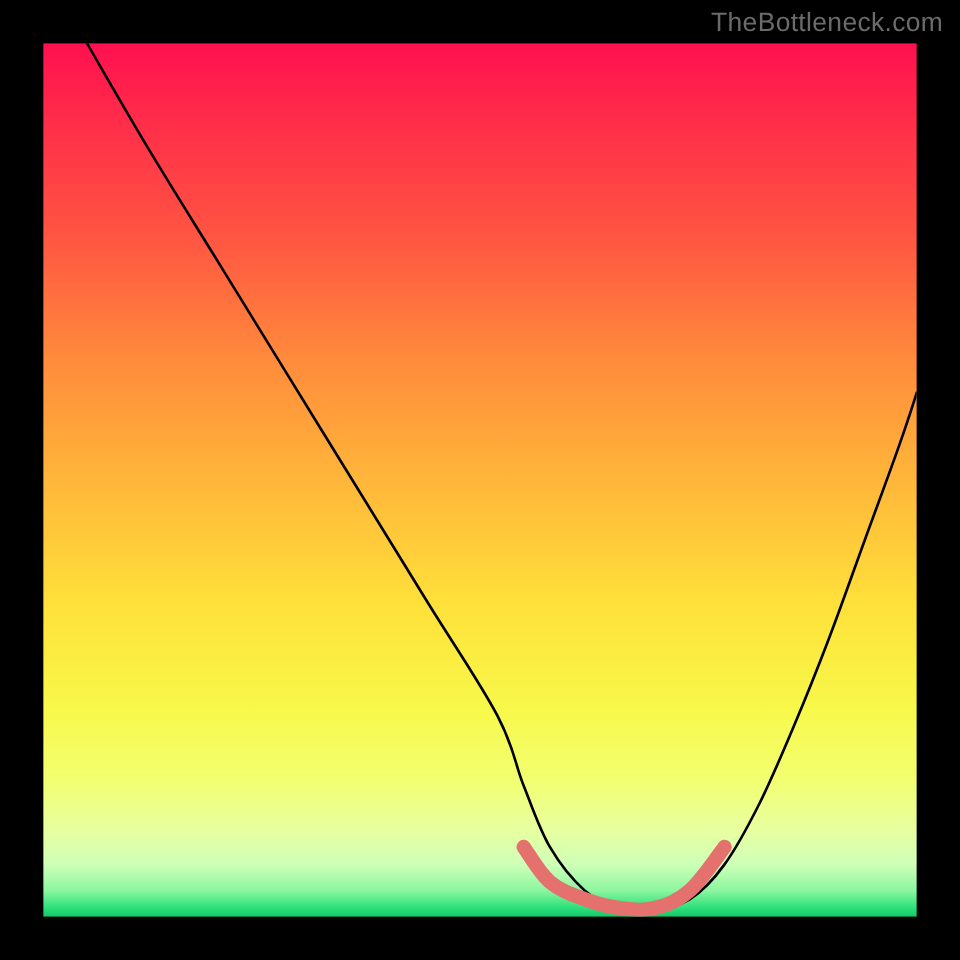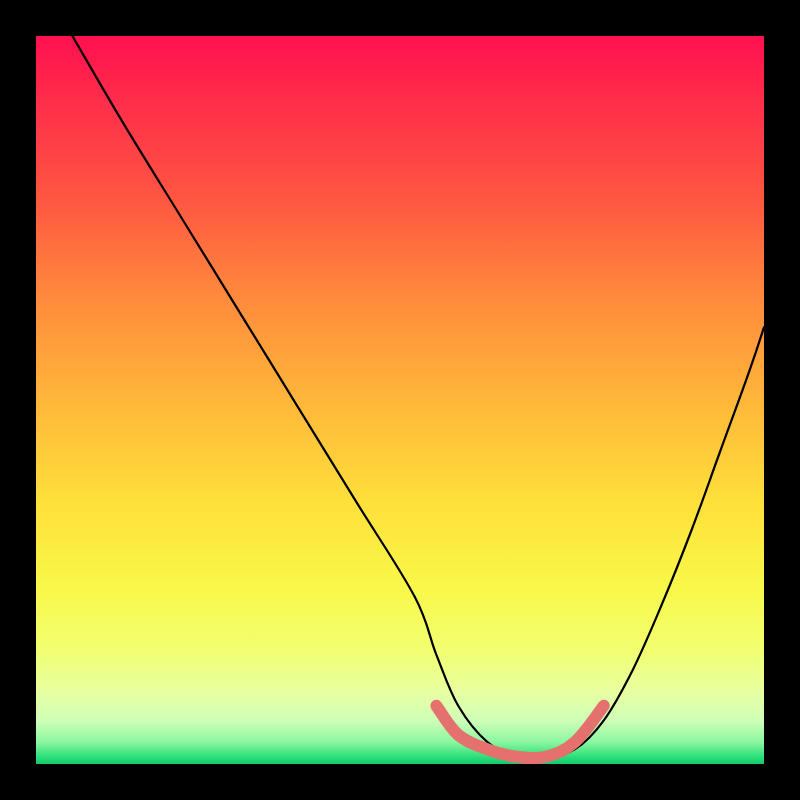--- a/index.html
+++ b/index.html
@@ -57,20 +57,21 @@
     font-weight: 500;
     letter-spacing: 0.3px;
     user-select: none;
   }
 </style>
 </head>
 <body>
 
 <div class="stage">
 
+  <div class="watermark">TheBottleneck.com</div>
 
   <div class="plot">
     <div class="gradient"></div>
     <svg class="curve" viewBox="0 0 728 728" preserveAspectRatio="none">
       <path d="M 36.4 0.0 C 45.6 15.7, 67.7 54.6, 87.4 87.4 C 107.0 120.1, 124.6 147.9, 145.6 182.0 C 166.6 216.1, 182.9 242.6, 203.8 276.6 C 224.8 310.7, 241.1 337.2, 262.1 371.3 C 283.0 405.4, 299.4 431.8, 320.3 465.9 C 341.3 500.0, 364.1 533.0, 378.6 560.6 C 393.0 588.1, 392.5 599.1, 400.4 618.8 C 408.3 638.5, 413.1 654.0, 422.2 669.8 C 431.4 685.5, 440.9 697.0, 451.4 706.2 C 461.8 715.3, 470.0 718.1, 480.5 720.7 C 491.0 723.3, 499.1 722.0, 509.6 720.7 C 520.1 719.4, 528.2 720.0, 538.7 713.4 C 549.2 706.9, 557.4 698.7, 567.8 684.3 C 578.3 669.9, 586.5 654.3, 597.0 633.4 C 607.4 612.4, 615.6 592.7, 626.1 567.8 C 636.6 542.9, 644.7 522.6, 655.2 495.0 C 665.7 467.5, 673.8 443.8, 684.3 415.0 C 694.8 386.1, 705.6 357.2, 713.4 334.9 C 721.3 312.6, 725.4 299.1, 728.0 291.2" fill="none" stroke="#000000" stroke-width="2.2" stroke-linecap="round" stroke-linejoin="round" id="curve-path"></path>
       <path d="M 400.4 669.8 C 404.3 675.0, 413.1 691.0, 422.2 698.9 C 431.4 706.7, 440.9 709.5, 451.4 713.4 C 461.8 717.4, 470.0 719.4, 480.5 720.7 C 491.0 722.0, 499.1 723.3, 509.6 720.7 C 520.1 718.1, 528.2 715.3, 538.7 706.2 C 549.2 697.0, 562.6 676.3, 567.8 669.8" fill="none" stroke="#e4716e" stroke-width="12" stroke-linecap="round" stroke-linejoin="round" id="highlight-path"></path>
     </svg>
   </div>
 
 </div>

